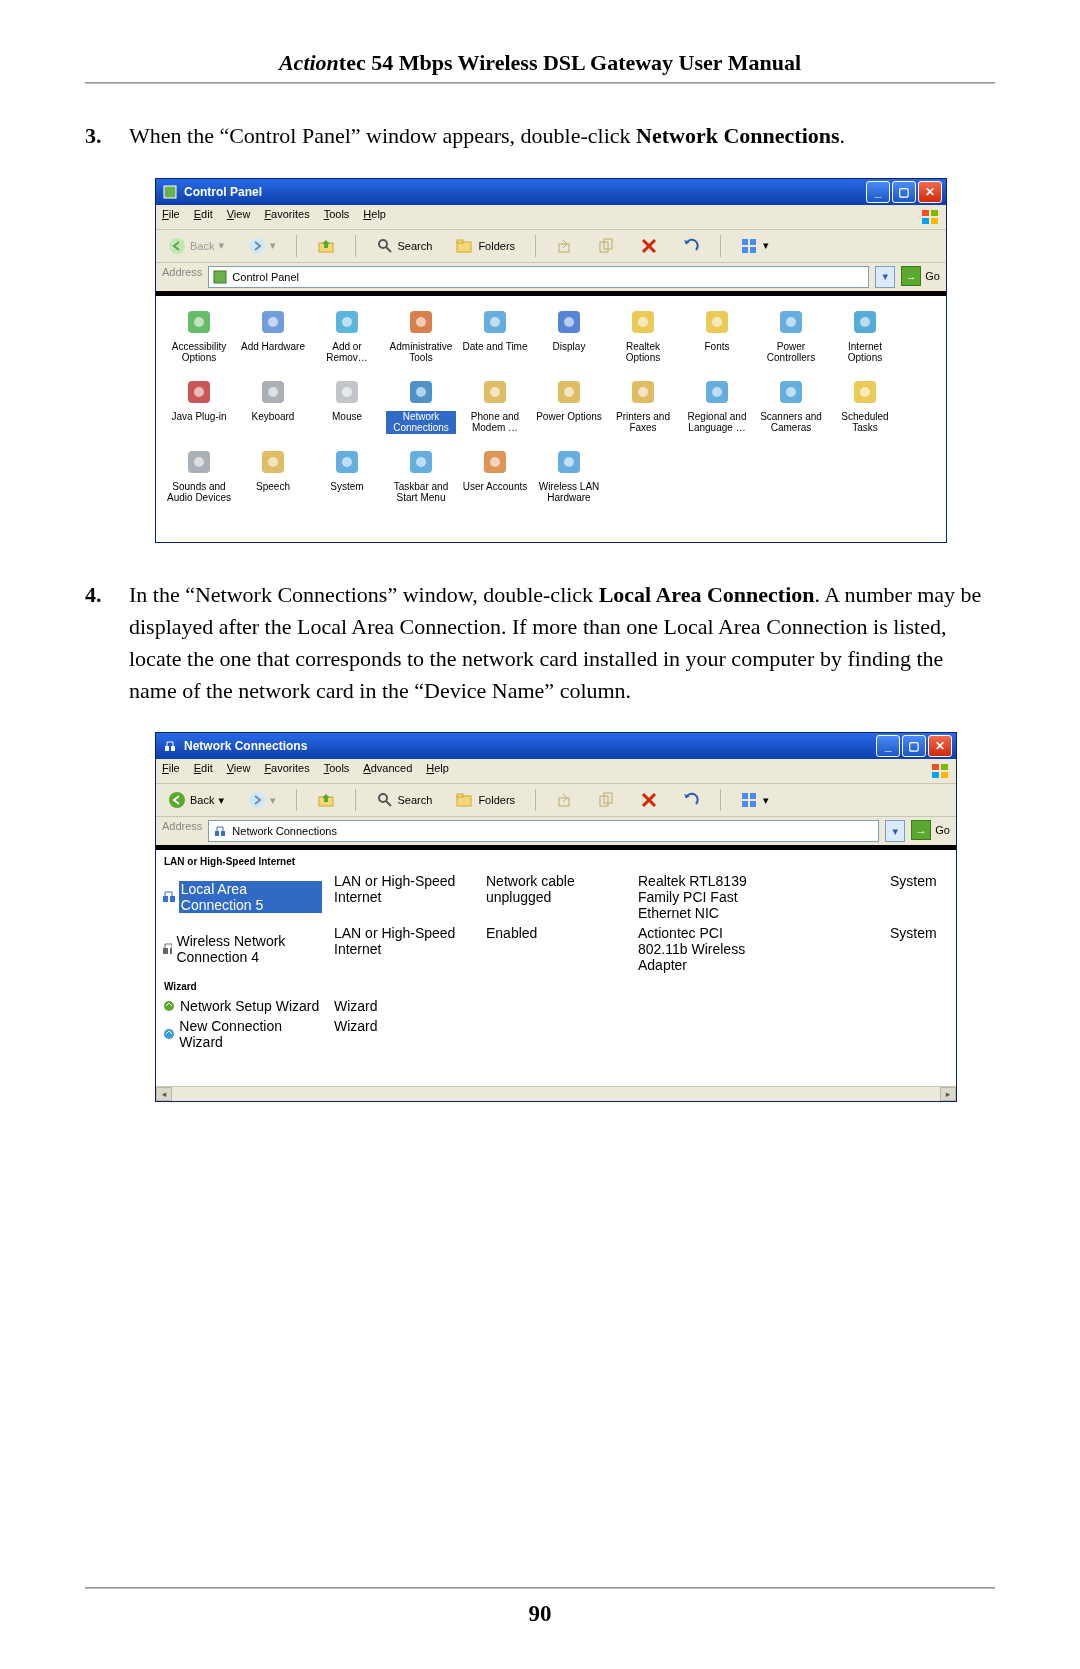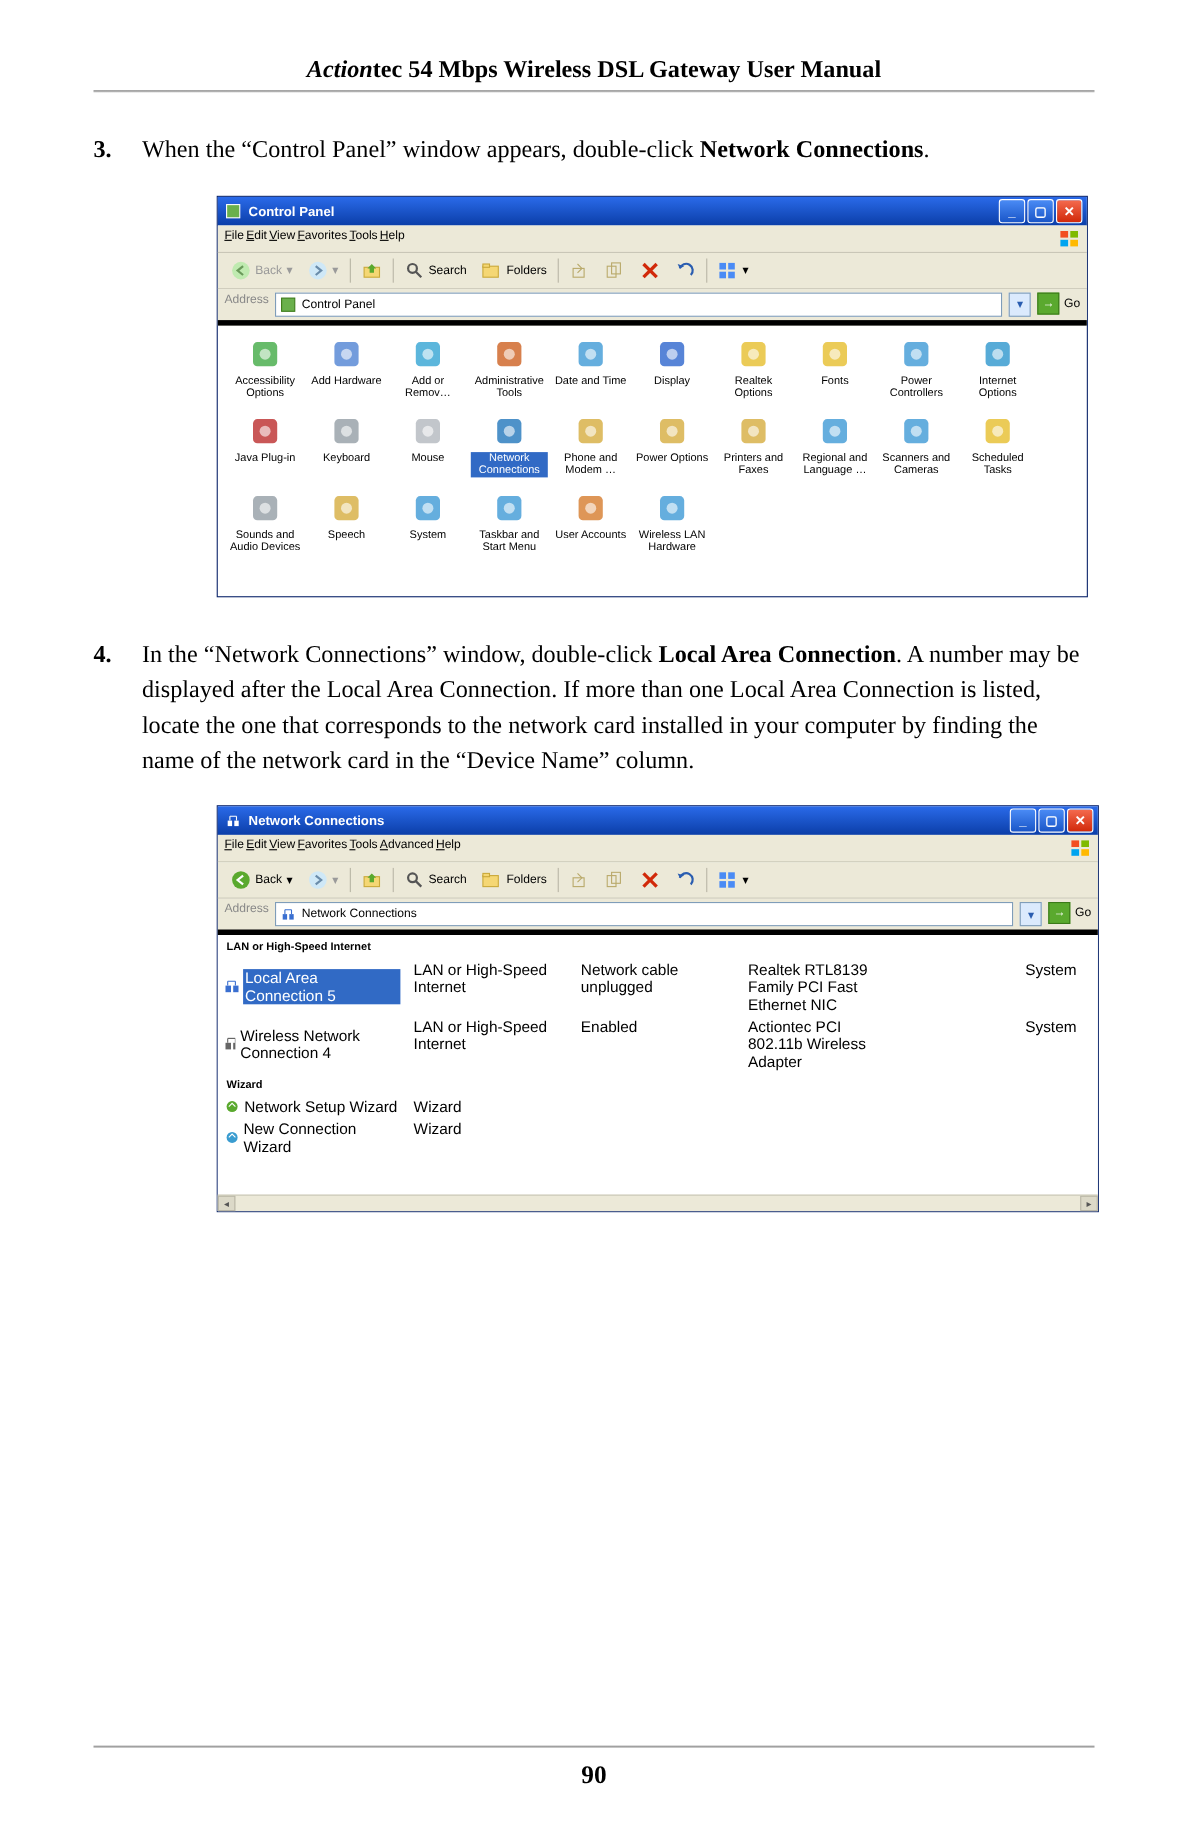--- a/index.html
+++ b/index.html
@@ -4,40 +4,40 @@
 <style>
 html,body{margin:0;padding:0;background:#fff;font-family:Georgia,'Times New Roman',serif;color:#000}
 .page{width:1080px;height:1669px;margin:0 auto;position:relative;box-sizing:border-box;padding:50px 85px 55px 85px}
 .header-title{text-align:center;font-family:Georgia,serif;font-weight:bold;font-size:22px;margin-bottom:6px}
 .header-title .brand-italic{font-style:italic}
 .hr{height:2px;background:linear-gradient(to bottom,#888,#ccc);margin:0 0 36px 0;border:none}
 .step{display:flex;font-size:22px;line-height:1.45;margin-bottom:26px}
 .step-num{font-weight:bold;width:44px;flex:0 0 44px}
 .step-text{flex:1}
 .step-text b{font-weight:bold}
-.figure{margin:0 0 36px 112px}
+.figure{margin:0 0 36px 70px}
 .pagefoot{position:absolute;left:0;right:0;bottom:42px;text-align:center;font-weight:bold;font-size:23px}
 .hr-bottom{position:absolute;left:85px;right:85px;bottom:80px;height:2px;background:linear-gradient(to bottom,#888,#ccc)}
 
 
 .win{font-family:Tahoma,Verdana,sans-serif;font-size:11px;color:#000;background:#fff;border:1px solid #0a246a}
 .win1{width:790px}
 .win2{width:800px}
 .titlebar{height:26px;background:linear-gradient(to bottom,#2a6ae9,#0b3ea8);color:#fff;display:flex;align-items:center;padding:0 4px 0 6px}
 .titlebar .ticon{width:16px;height:16px;margin-right:6px;display:inline-flex;align-items:center;justify-content:center}
 .titlebar .ttxt{font-weight:bold;font-size:12px;flex:1}
 .winbtns{display:flex;gap:2px}
 .winbtn{width:22px;height:20px;border:1px solid #fff;border-radius:3px;display:flex;align-items:center;justify-content:center;font-weight:bold;font-size:12px;color:#fff}
 .winbtn.min,.winbtn.max{background:linear-gradient(#4a8bf5,#1a56c8)}
 .winbtn.close{background:linear-gradient(#f46a4e,#d1290a)}
-.menubar{background:#ece9d8;padding:3px 6px;display:flex;gap:2px;border-bottom:1px solid #c9c6b7}
+.menubar{background:#ece9d8;padding:3px 6px;display:flex;gap:14px;border-bottom:1px solid #c9c6b7}
 .menubar span{cursor:default}
 .menubar span u{text-decoration:underline}
 .menubar .logo{margin-left:auto;width:20px;height:18px;display:flex;align-items:center;justify-content:center}
-.toolbar{background:#ece9d8;padding:4px 6px;display:flex;align-items:center;gap:2px;border-bottom:1px solid #c9c6b7}
+.toolbar{background:#ece9d8;padding:4px 6px;display:flex;align-items:center;gap:12px;border-bottom:1px solid #c9c6b7}
 .tbtn{display:flex;align-items:center;gap:4px;padding:2px 5px;border:1px solid transparent;border-radius:3px}
 .tbtn .ico{width:18px;height:18px;display:inline-flex;align-items:center;justify-content:center}
 .tbtn.disabled{color:#9a9a9a}
 .tsep{width:1px;height:22px;background:#b9b6a6;margin:0 2px}
 .addrbar{background:#ece9d8;padding:3px 6px;display:flex;align-items:flex-start;gap:6px;border-bottom:5px solid #000000}
 .addrbar .lbl{color:#888}
 .addrbar .field{flex:1;background:#fff;border:1px solid #7f9db9;height:20px;display:flex;align-items:center;padding:0 4px;gap:5px}
 .addrbar .drop{width:18px;height:20px;background:#dbeafd;border:1px solid #7f9db9;display:flex;align-items:center;justify-content:center;color:#2a5db0}
 .addrbar .go{display:flex;align-items:center;gap:4px}
 .addrbar .go .gobox{width:18px;height:18px;background:#5aa92e;border:1px solid #3b7a19;display:flex;align-items:center;justify-content:center;color:#fff;font-weight:bold}

